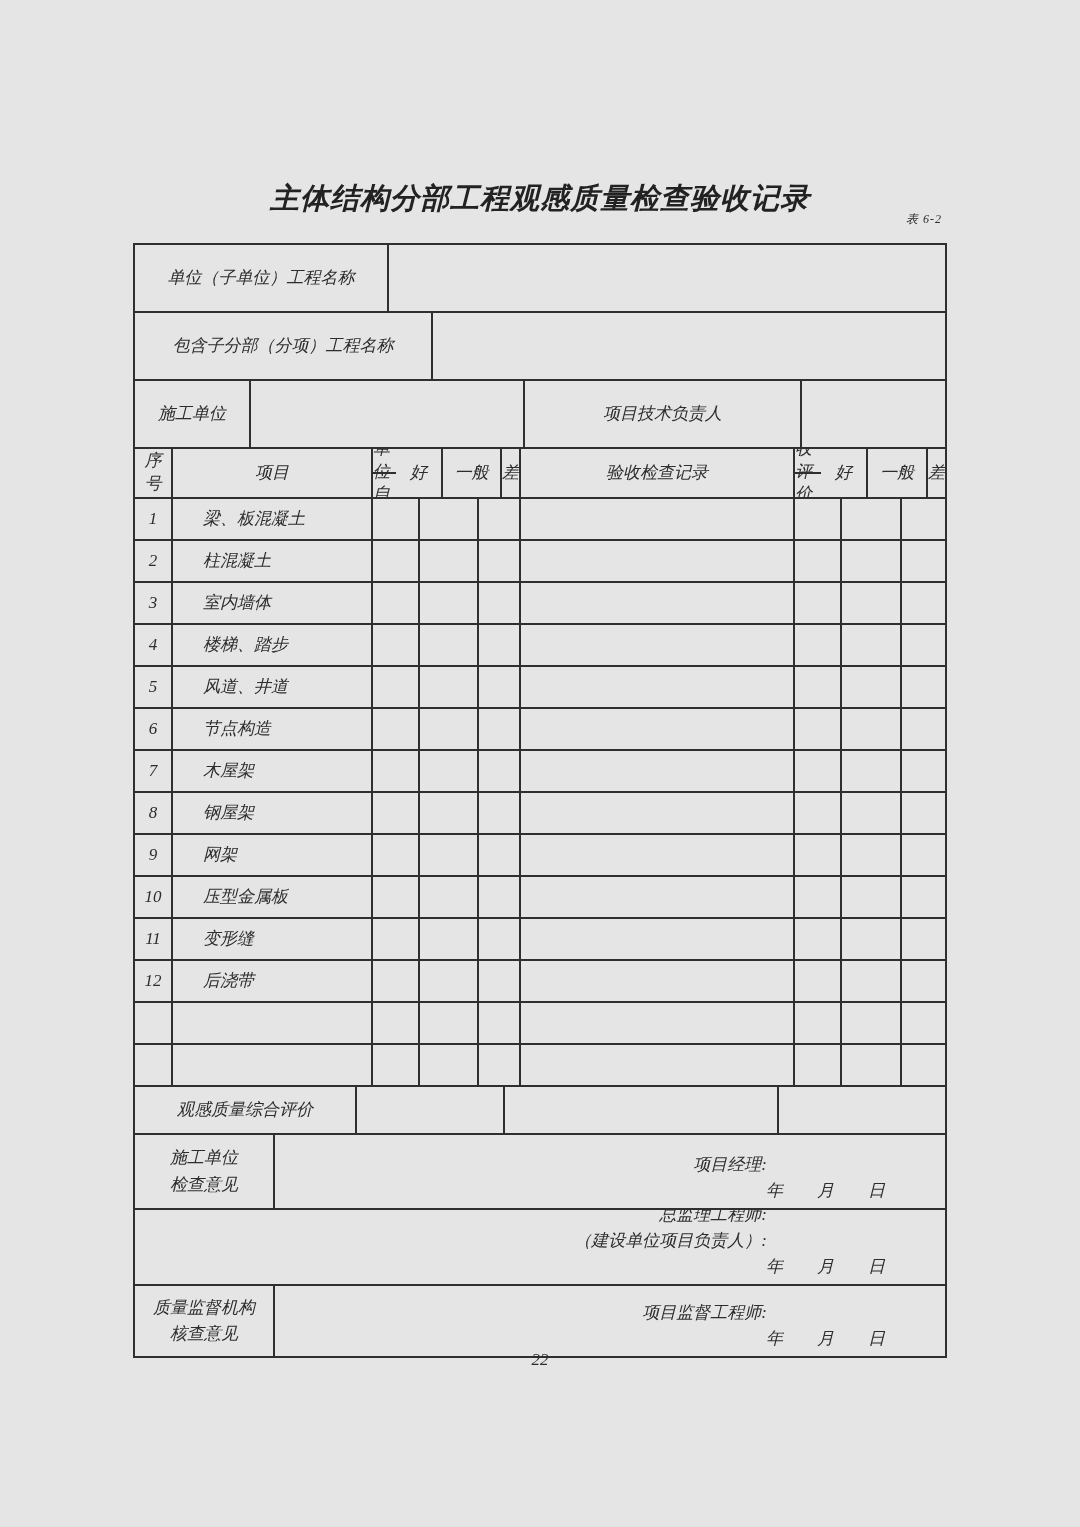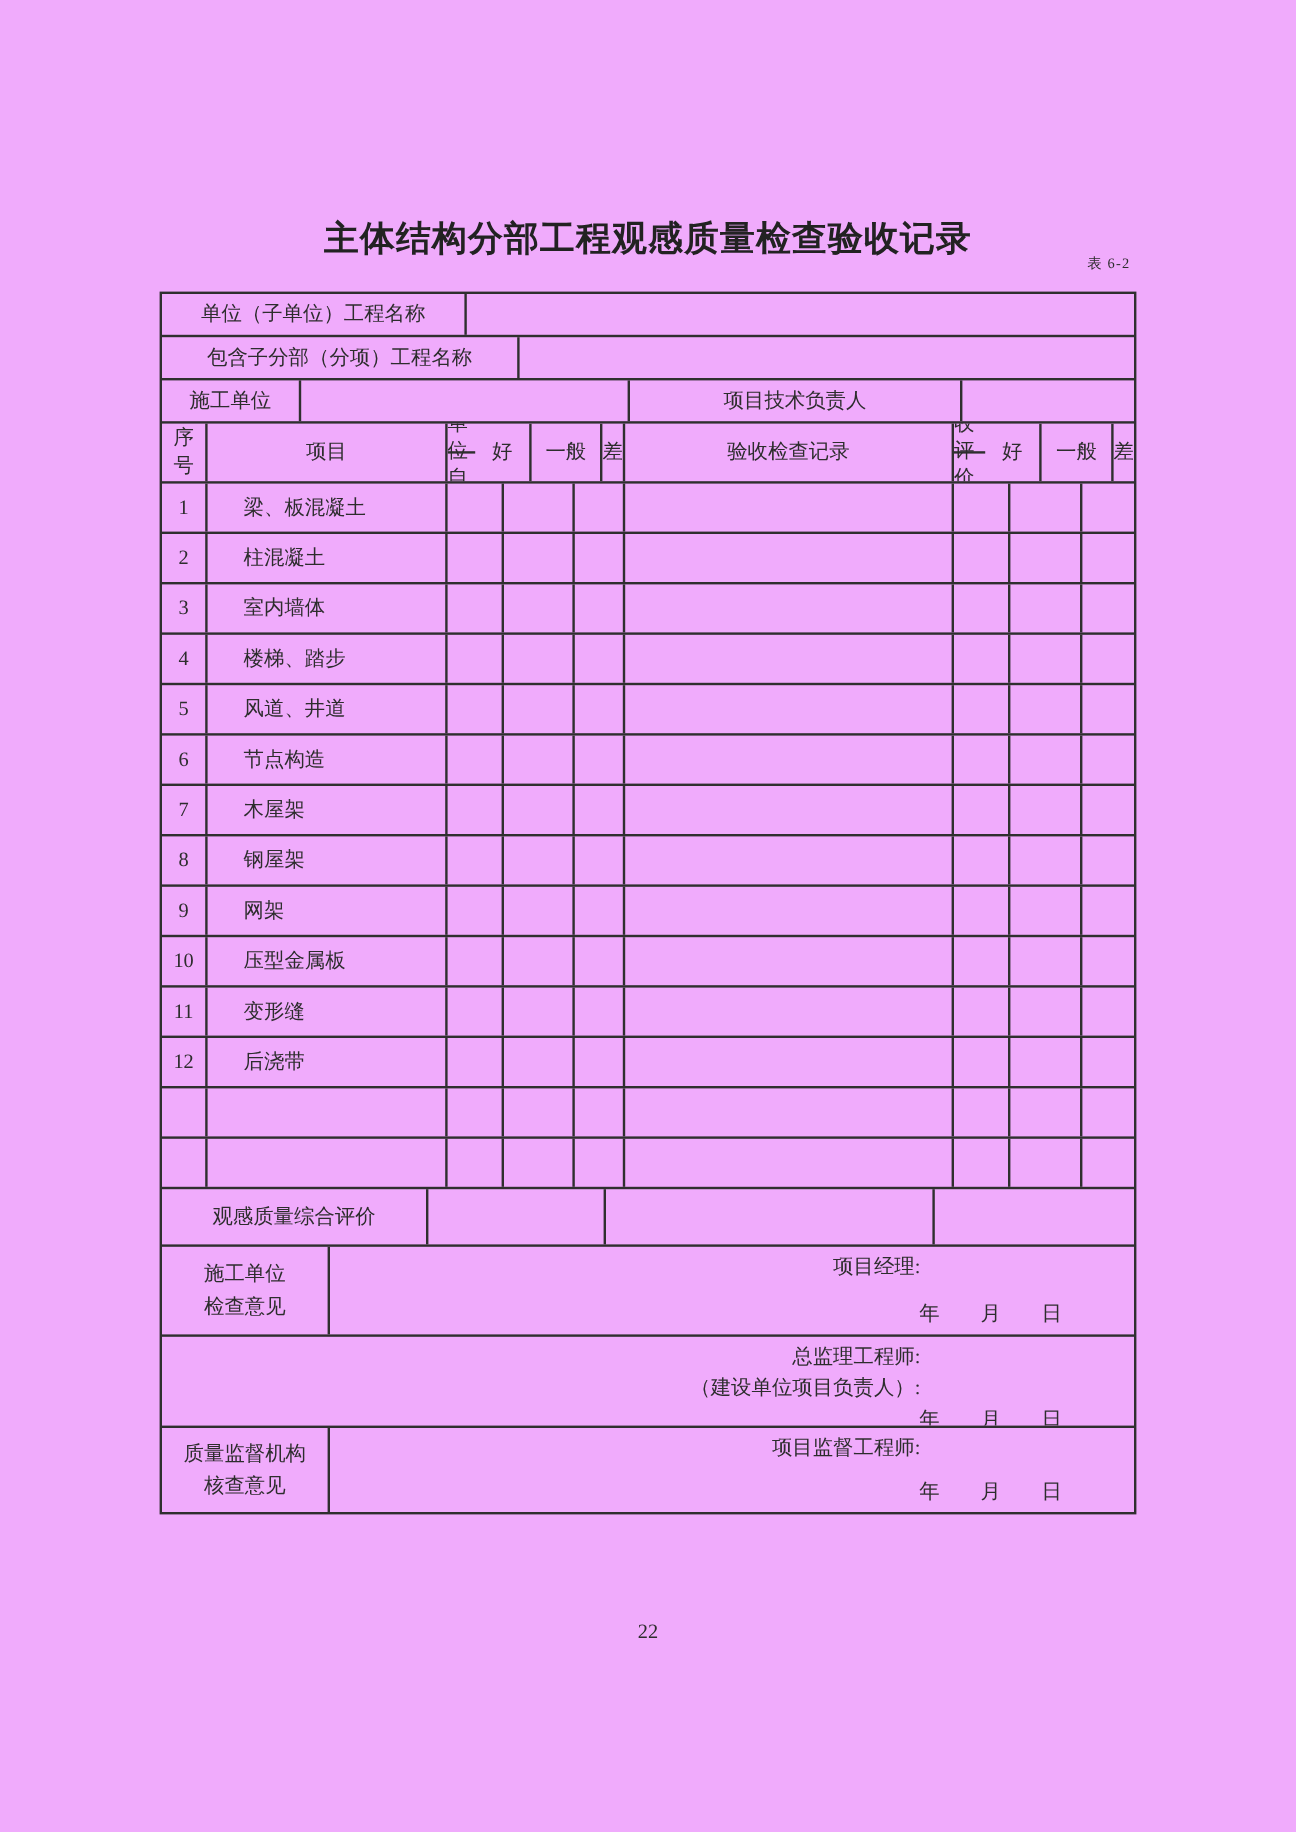--- a/index.html
+++ b/index.html
@@ -1,19 +1,20 @@
 <!DOCTYPE html>
 <html><head>
 <meta charset="utf-8">
 <style>
   html,body { margin:0; padding:0; background:#ffffff; }
   .page {
-    position:relative; width:1080px; height:1527px; background:#f0abfc;
+    position:relative; width:1080px; height:1527px; background:#e5e5e5;
     font-family:"Liberation Serif","DejaVu Serif",serif; color:#2d2d2d;
     overflow:hidden;
+    font-style:italic;
   }
   .doc-title {
     position:absolute; top:179px; left:0; width:100%; text-align:center;
     font-family:"Liberation Sans","DejaVu Sans",sans-serif;
     font-weight:bold; font-size:29px; letter-spacing:1px; color:#222;
   }
   .table-label {
     position:absolute; top:211px; right:138px; font-size:12px; letter-spacing:1px;
   }
   .tbl {
@@ -28,38 +29,38 @@
     font-size:17px; line-height:1.3; overflow:hidden;
   }
   .cell:last-child { border-right:none; }
   .cell.left { justify-content:flex-start; padding-left:30px; }
   
   .w38{width:38px}.w200{width:200px}.w47{width:47px}.w59{width:59px}.w42{width:42px}
   .w274{width:274px}.w60{width:60px}.w254{width:254px}.w298{width:298px}.w116{width:116px}
   .w277{width:277px}.w140{width:140px}.w238{width:222px}.w148{width:148px}
   .grow{flex:1}
   
-  .h52{height:36px}.h50{height:50px}.h42{height:42px}.h48{height:48px}
+  .h52{height:68px}.h50{height:50px}.h42{height:42px}.h48{height:48px}
   .h75{height:75px}.h76{height:76px}.h70{height:70px}
   
   .group { padding:0; align-items:stretch; justify-content:flex-start; }
   .group-top {
     height:25px; border-bottom:2px solid #2f2f2f; box-sizing:border-box;
     display:flex; align-items:center; justify-content:center;
   }
   .group-bottom { flex:1; display:flex; }
   .sub {
     box-sizing:border-box; border-right:2px solid #2f2f2f;
     display:flex; align-items:center; justify-content:center; font-size:17px;
   }
   .sub:last-child { border-right:none; }
   .seq-label { display:inline-block; width:1.1em; word-break:break-all; text-align:center; line-height:1.35; }
   
   .sig-label { flex-direction:column; justify-content:center; line-height:1.55; text-align:center; }
-  .sig-content { flex-direction:column; justify-content:space-between; align-items:stretch; padding:4px 0;margin-left:28px; }
+  .sig-content { flex-direction:column; justify-content:flex-end; align-items:stretch; padding:4px 0;margin-left:28px; }
   .signer-line { text-align:right; padding-right:178px; line-height:26px; font-size:17px; }
   .date-line { text-align:right; padding-right:60px; line-height:26px; font-size:17px; }
   .page-num { position:absolute; top:1350px; left:0; width:100%; text-align:center; font-size:17px; }
 </style>
 </head>
 <body>
 
 <div class="page">
 
   <div class="doc-title">主体结构分部工程观感质量检查验收记录</div>

